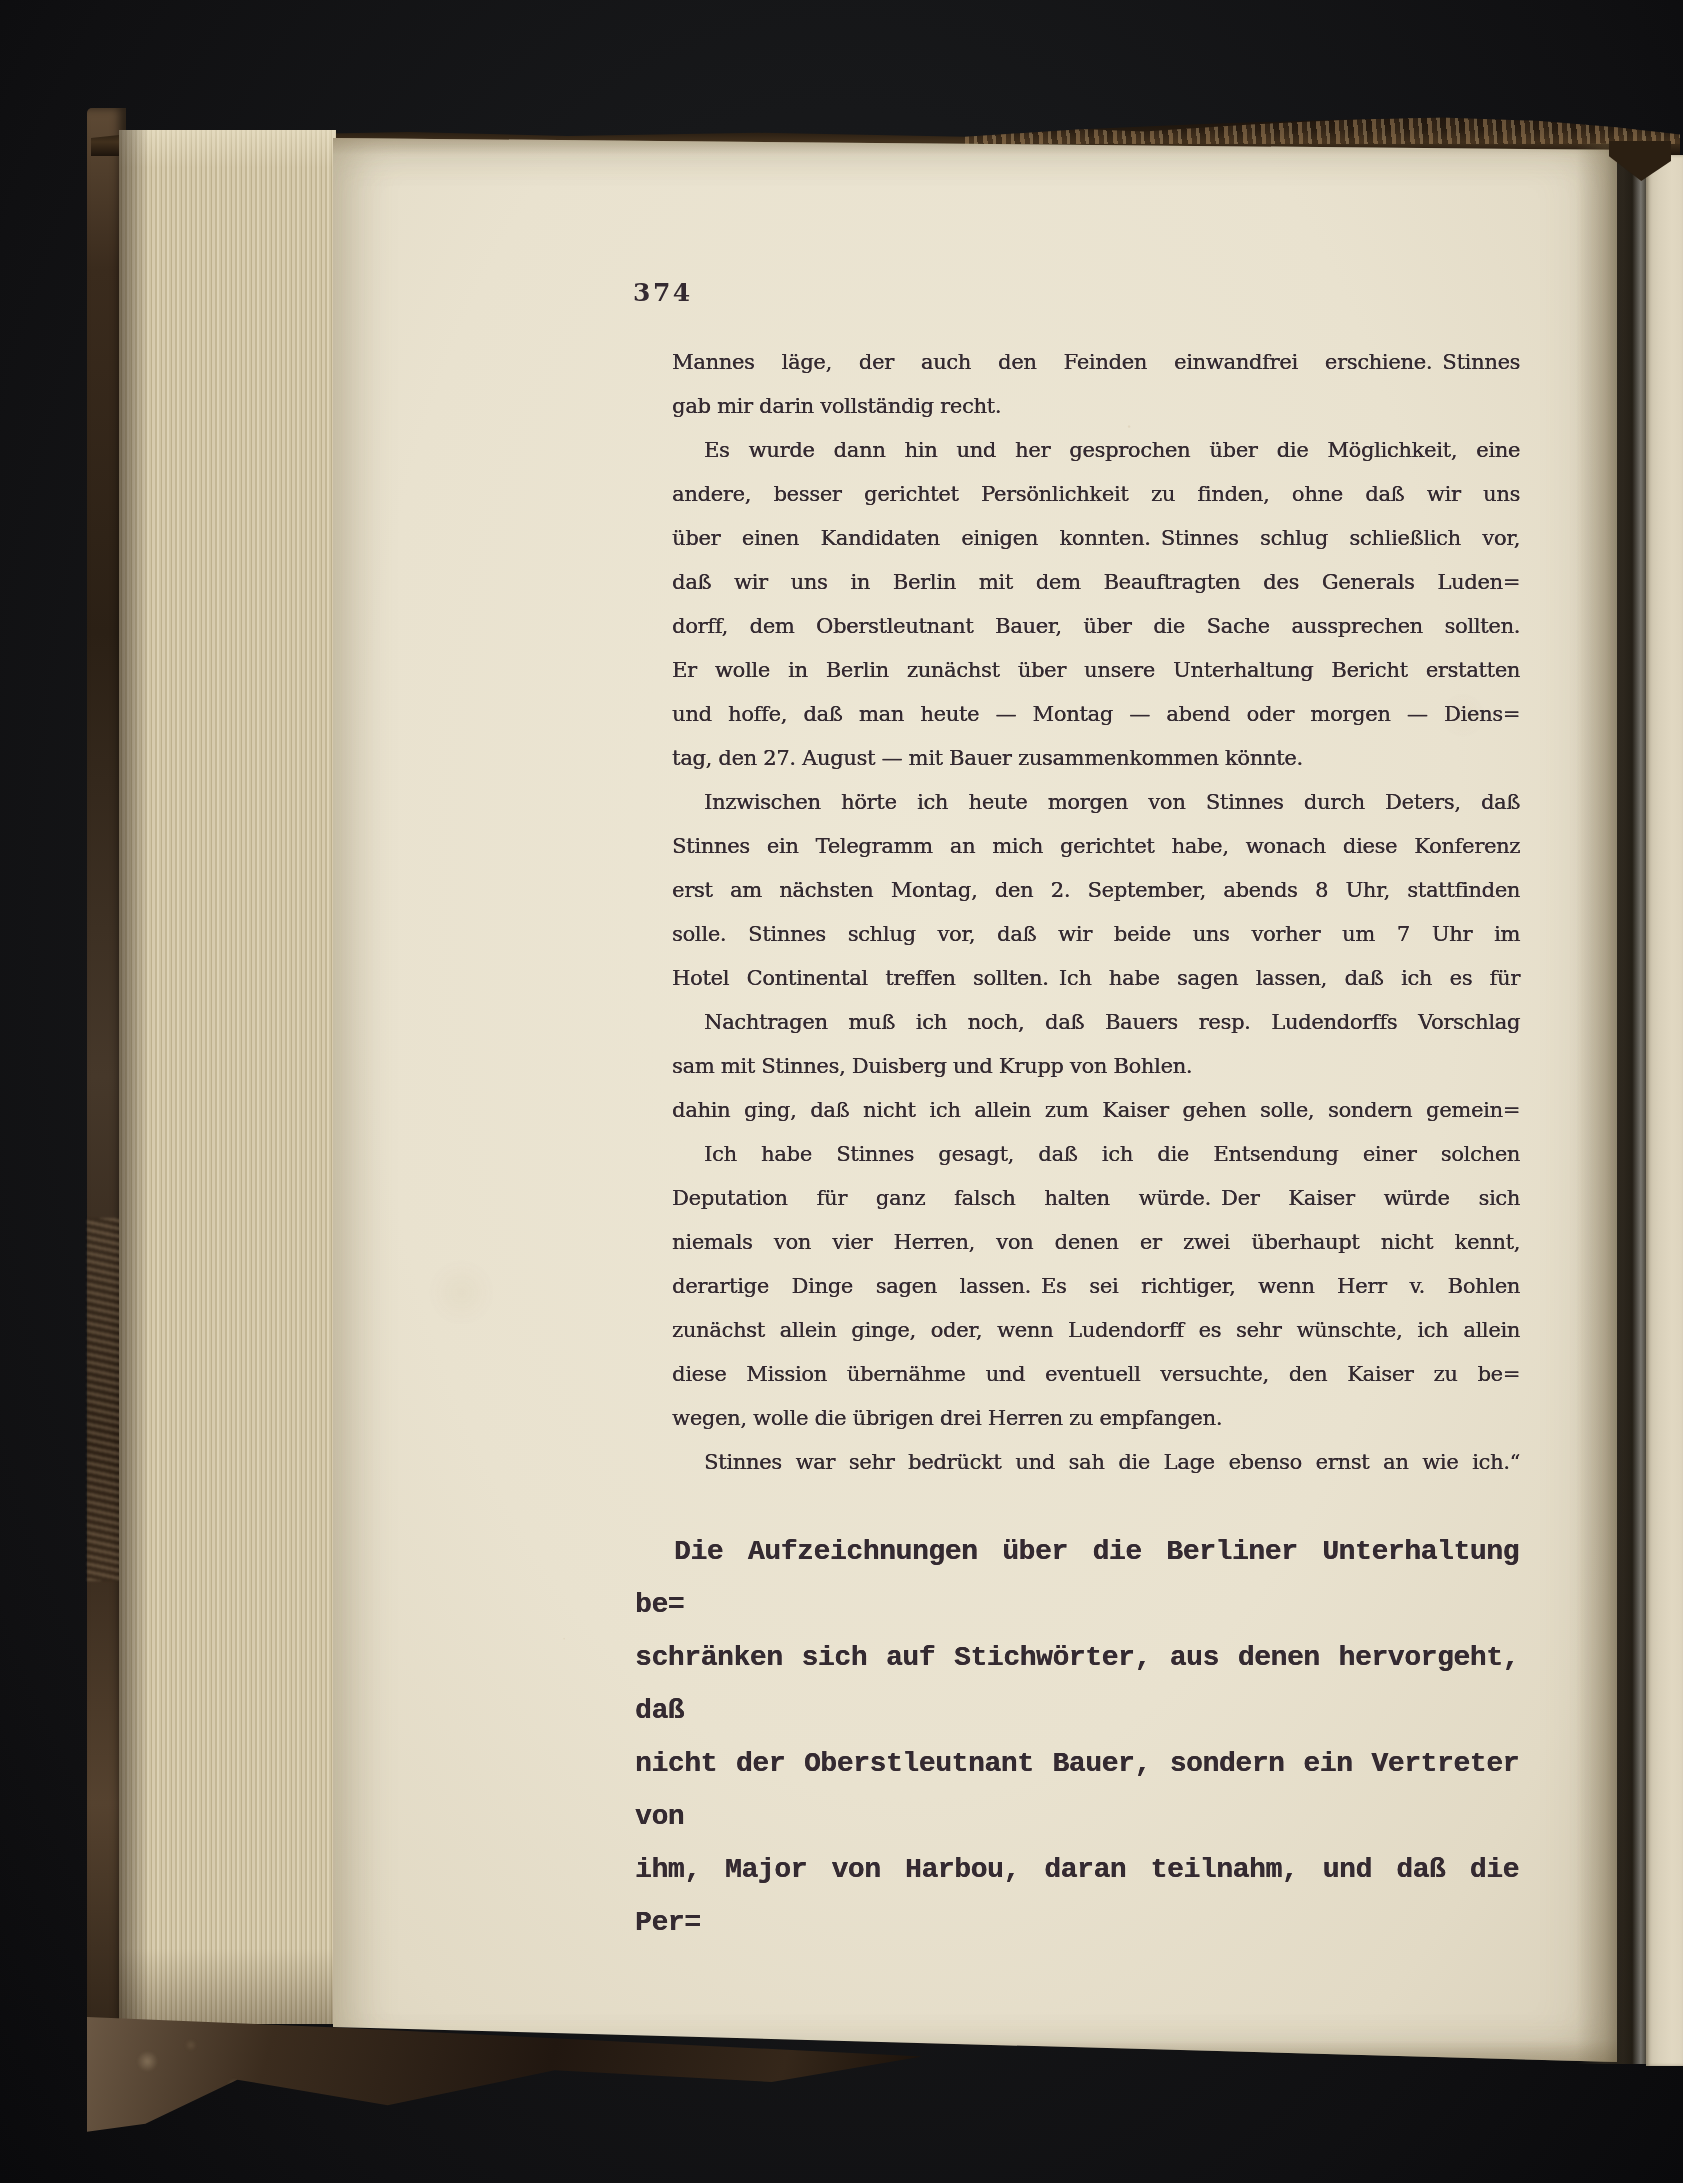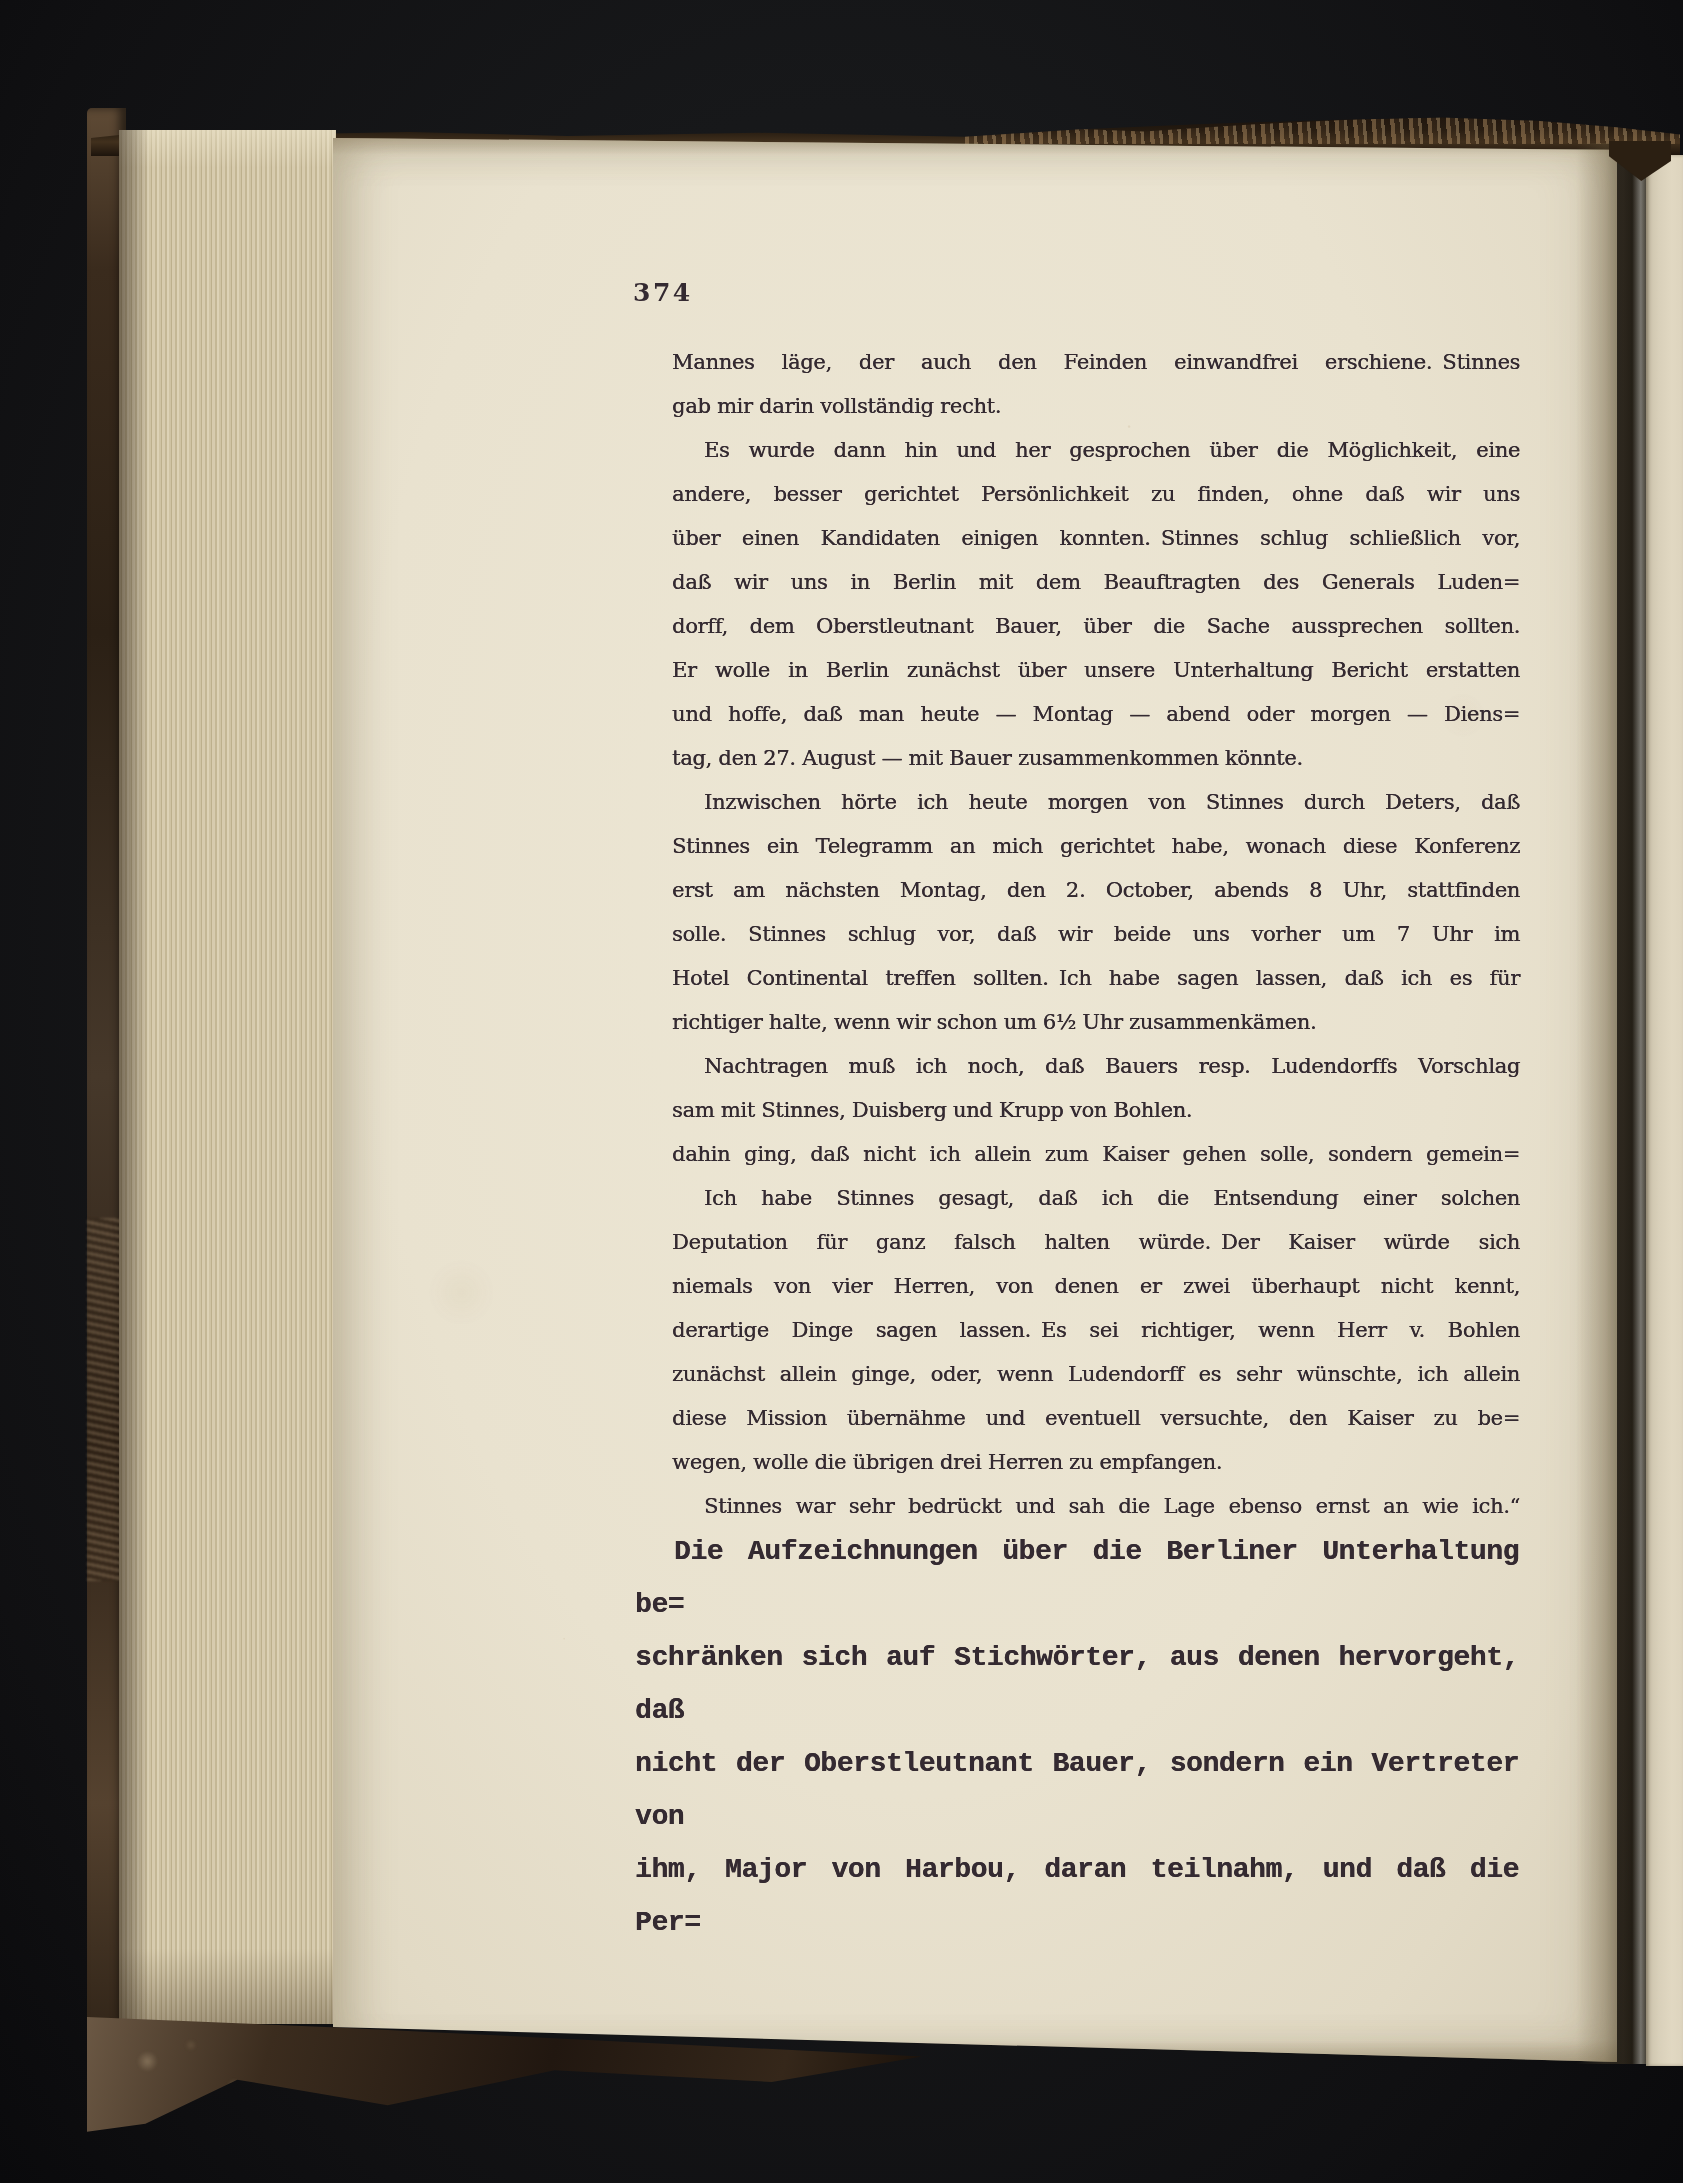--- a/index.html
+++ b/index.html
@@ -94,24 +94,23 @@
         <div class="tl indent">Es wurde dann hin und her gesprochen über die Möglichkeit, eine</div>
         <div class="tl">andere, besser gerichtet Persönlichkeit zu finden, ohne daß wir uns</div>
         <div class="tl">über einen Kandidaten einigen konnten. Stinnes schlug schließlich vor,</div>
         <div class="tl">daß wir uns in Berlin mit dem Beauftragten des Generals Luden=</div>
         <div class="tl">dorff, dem Oberstleutnant Bauer, über die Sache aussprechen sollten.</div>
         <div class="tl">Er wolle in Berlin zunächst über unsere Unterhaltung Bericht erstatten</div>
         <div class="tl">und hoffe, daß man heute — Montag — abend oder morgen — Diens=</div>
         <div class="tl last">tag, den 27. August — mit Bauer zusammenkommen könnte.</div>
         <div class="tl indent">Inzwischen hörte ich heute morgen von Stinnes durch Deters, daß</div>
         <div class="tl">Stinnes ein Telegramm an mich gerichtet habe, wonach diese Konferenz</div>
-        <div class="tl">erst am nächsten Montag, den 2. October, abends 8 Uhr, stattfinden</div>
+        <div class="tl">erst am nächsten Montag, den 2. September, abends 8 Uhr, stattfinden</div>
         <div class="tl">solle. Stinnes schlug vor, daß wir beide uns vorher um 7 Uhr im</div>
         <div class="tl">Hotel Continental treffen sollten. Ich habe sagen lassen, daß ich es für</div>
-        <div class="tl last">richtiger halte, wenn wir schon um 6½ Uhr zusammenkämen.</div>
         <div class="tl indent">Nachtragen muß ich noch, daß Bauers resp. Ludendorffs Vorschlag</div>
         <div class="tl last">sam mit Stinnes, Duisberg und Krupp von Bohlen.</div>
         <div class="tl">dahin ging, daß nicht ich allein zum Kaiser gehen solle, sondern gemein=</div>
         <div class="tl indent">Ich habe Stinnes gesagt, daß ich die Entsendung einer solchen</div>
         <div class="tl">Deputation für ganz falsch halten würde. Der Kaiser würde sich</div>
         <div class="tl">niemals von vier Herren, von denen er zwei überhaupt nicht kennt,</div>
         <div class="tl">derartige Dinge sagen lassen. Es sei richtiger, wenn Herr v. Bohlen</div>
         <div class="tl">zunächst allein ginge, oder, wenn Ludendorff es sehr wünschte, ich allein</div>
         <div class="tl">diese Mission übernähme und eventuell versuchte, den Kaiser zu be=</div>
         <div class="tl last">wegen, wolle die übrigen drei Herren zu empfangen.</div>

